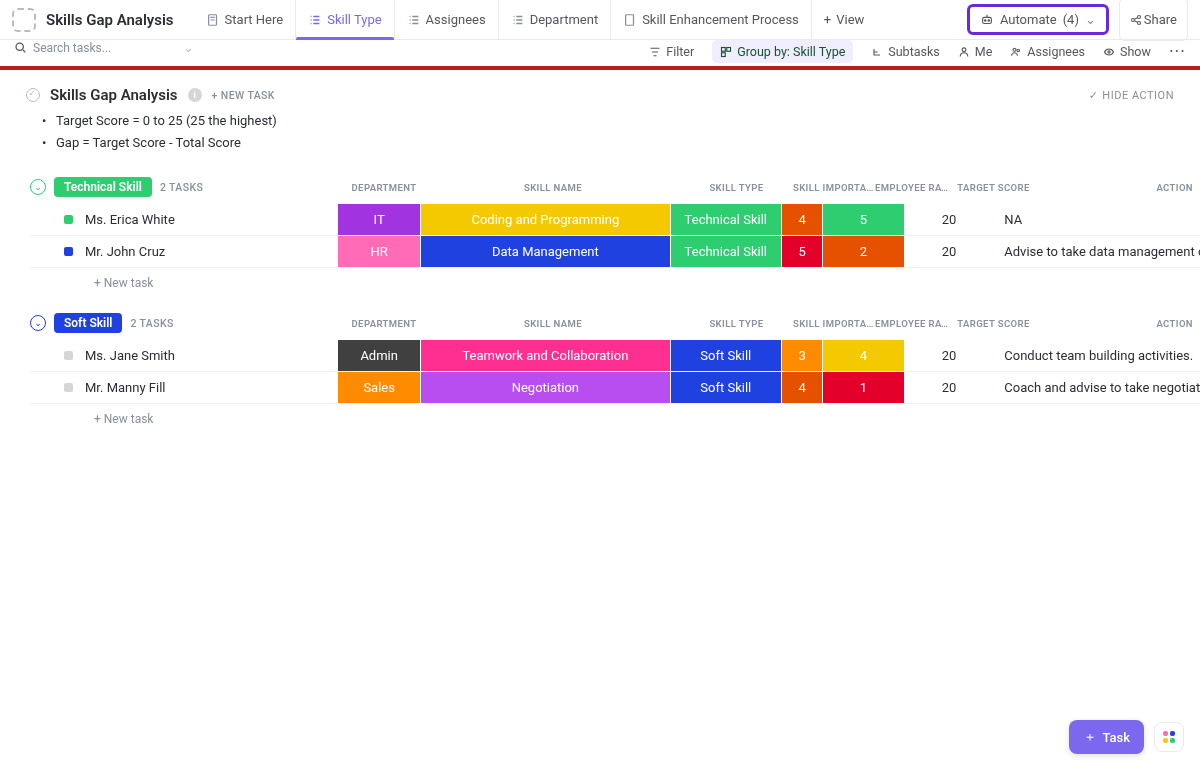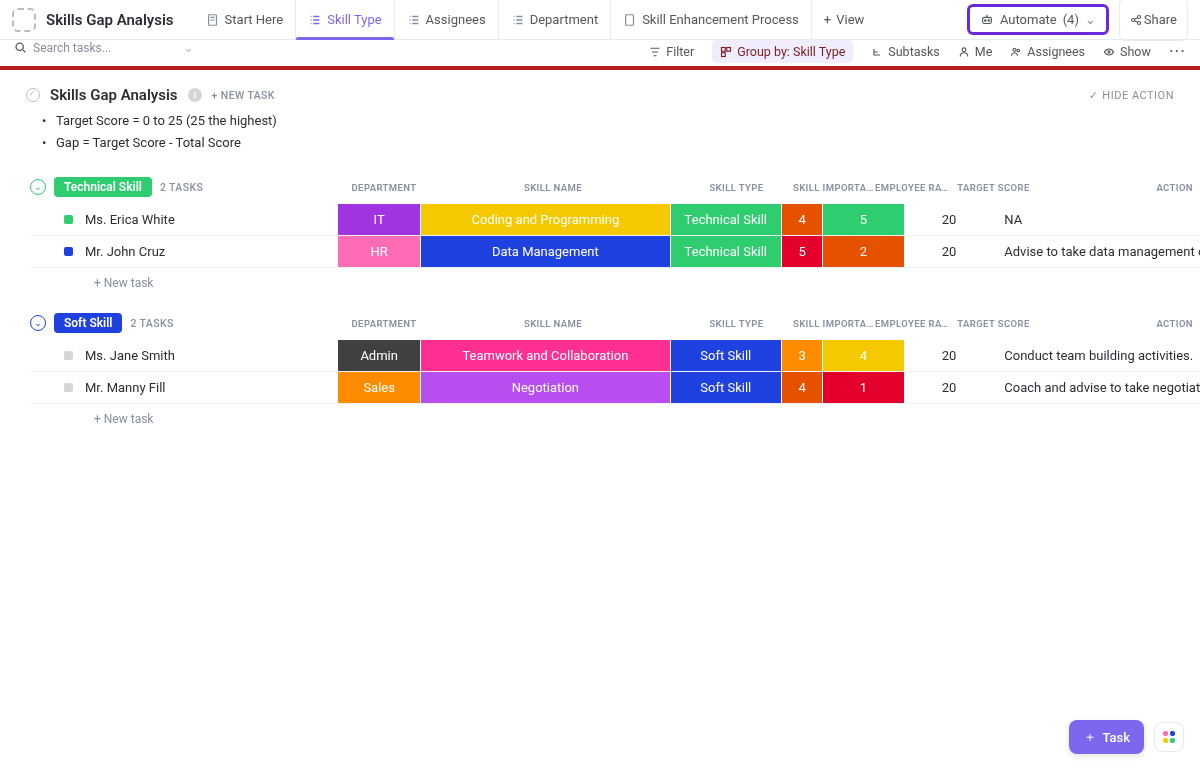--- a/index.html
+++ b/index.html
@@ -24,21 +24,21 @@
 .share-btn { display:flex; align-items:center; gap:2px; border:1px solid #e8eaed; border-radius:6px; padding:13px 10px; color:#54575d; font-size:13px; cursor:pointer; }
 
 
 .toolbar { display:flex; align-items:flex-start; height:30px; padding:0 14px; border-bottom:4px solid #b91c1c; gap:18px; }
 .search-wrap { display:flex; align-items:center; gap:6px; color:#87909e; position:relative;}
 .search-inp { border:none; outline:none; font-size:12px; width:140px; color:#2a2e34;}
 .search-inp::placeholder{color:#87909e;}
 .chev-sm{ color:#b9bec7; margin-left:4px;}
 .toolbar-right { margin-left:auto; display:flex; align-items:center; gap:18px; font-size:12.5px; color:#54575d; }
 .tb-item { display:flex; align-items:center; gap:5px; cursor:pointer; }
-.tb-item.grp { background:#f0edff; color:#7f1d1d; padding:4px 8px; border-radius:5px;}
+.tb-item.grp { background:#f0edff; color:#14532d; padding:4px 8px; border-radius:5px;}
 .kebab { font-size:18px; color:#54575d; cursor:pointer; letter-spacing:1px;}
 
 
 .listhdr { display:flex; align-items:center; padding:16px 26px 6px 26px; gap:10px; }
 .circ-chk { width:14px; height:14px; border:1.5px solid #b9bec7; border-radius:50%; position:relative; }
 .circ-chk::after{content:"✓"; position:absolute; font-size:9px; color:#b9bec7; top:-1px; left:1.5px;}
 .list-title { font-size:15px; font-weight:600; }
 .info-circ{ width:14px;height:14px;border-radius:50%;background:#d5d6d8;color:#fff;display:inline-flex;align-items:center;justify-content:center;font-size:9px;font-weight:700;}
 .new-task-hdr { font-size:10.5px; letter-spacing:0.4px; color:#87909e; font-weight:500;}
 .hide-closed { margin-left:auto; font-size:11px; letter-spacing:0.5px; color:#87909e; display:flex; align-items:center; gap:4px; cursor:pointer;}

